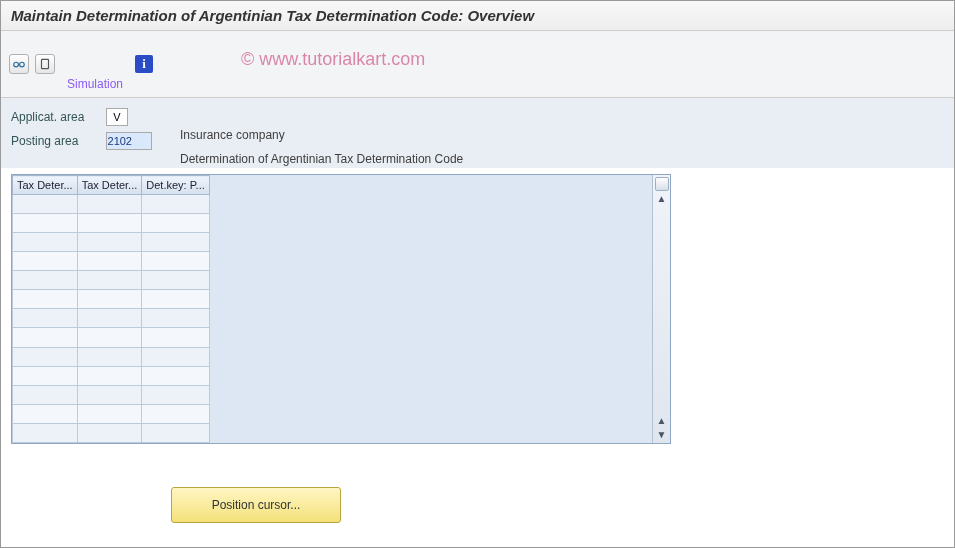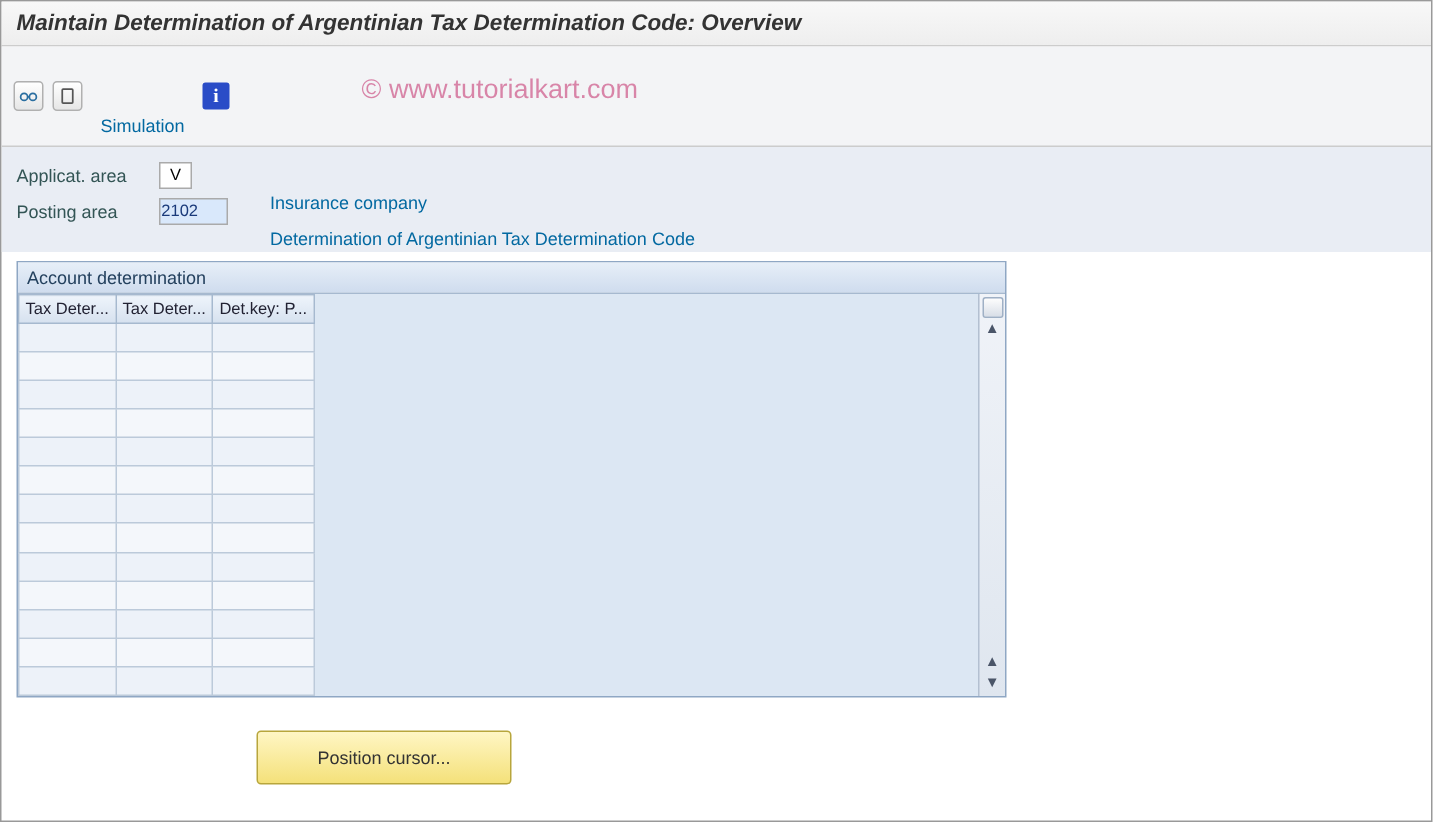--- a/index.html
+++ b/index.html
@@ -1,30 +1,30 @@
 <!DOCTYPE html>
 <html><head>
   <meta charset="utf-8">
   <style>
     * { box-sizing: border-box; margin: 0; padding: 0; }
     body { font-family: Arial, sans-serif; font-size: 12px; background: #fff; width: 955px; height: 548px; border: 1px solid #999; position: relative; overflow: hidden; }
     .title-bar { background: linear-gradient(#f8f8f8,#eee); border-bottom: 1px solid #ccc; padding: 6px 10px; font-weight: bold; font-style: italic; font-size: 15px; color: #333; }
     .toolbar { display: flex; align-items: center; gap: 6px; padding: 4px 8px; background: #f3f4f6; border-bottom: 1px solid #ccc; }
     .tb-btn { width: 20px; height: 20px; display: inline-flex; align-items: center; justify-content: center; border: 1px solid #b0b0b0; background: linear-gradient(#fff,#e6e6e6); border-radius: 3px; cursor: pointer; }
     .tb-btn svg { width: 14px; height: 14px; }
-    .tb-text { font-size: 12px; color: #0369a1; cursor: pointer; padding: 2px 6px; margin-top: 40px; }
+    .tb-text { font-size: 12px; color: #8b5cf6; cursor: pointer; padding: 2px 6px; margin-top: 40px; }
     .tb-info { width: 18px; height: 18px; background: #2a4cc7; color: #fff; font-weight: bold; font-family: serif; font-size: 13px; display: inline-flex; align-items: center; justify-content: center; border-radius: 2px; cursor: pointer; }
     .watermark { position: absolute; top: 48px; left: 240px; font-size: 18px; color: #be185d; opacity: 0.5; pointer-events: none; z-index: 50; }
     .form-area { background: #e9edf4; padding: 8px 10px 14px 10px; }
     .form-row { display: flex; align-items: center; height: 22px; margin-bottom: 2px; }
     .form-label { width: 95px; color: #355; }
     .form-field { border: 1px solid #aaa; background: #fff; height: 18px; font-size: 11px; padding: 0 2px; display: inline-flex; align-items: center; justify-content: flex-end; }
     .field-v { width: 22px; justify-content: center; background: #fff; }
     .field-num { width: 46px; background: #d9e8fb; color: #1a3a7a; justify-content: flex-end; padding-right: 19px; }
-    .form-desc { margin-left: 52px; color: #0369a1; margin-top: 36px; }
+    .form-desc { margin-left: 52px; color: #404040; margin-top: 36px; }
     .panel { margin: 6px 10px 0 10px; width: 660px; border: 1px solid #8fa7c4; }
     .panel-header { background: linear-gradient(#e7eff8,#cfdcee); border-bottom: 1px solid #a6b9cf; padding: 3px 6px; font-size: 12px; color: #24415e; }
     .panel-body { display: flex; background: #dce7f3; height: 268px; position: relative; }
     .grid { border-collapse: collapse; background: #f2f6fb; }
     .grid th { background: linear-gradient(#eef4fb,#d6e1ef); border: 1px solid #a6b9cf; font-weight: normal; font-size: 11px; color: #223; padding: 3px 4px; text-align: left; width: 64px; overflow: hidden; white-space: nowrap; cursor: pointer; }
     .grid td { border: 1px solid #bccada; background: #f4f7fb; height: 17px; width: 64px; }
     .grid tr:nth-child(odd) td { background: #edf2f9; }
     .filler { flex: 1; background: #dce7f3; }
     .vscroll { width: 18px; background: linear-gradient(#f0f3f8,#dfe6ef); border-left: 1px solid #b3c0d1; display: flex; flex-direction: column; align-items: center; justify-content: space-between; padding: 2px 0; }
     .scroll-thumb { width: 14px; height: 14px; background: linear-gradient(#fdfdfd,#d8dee7); border: 1px solid #9fb0c5; border-radius: 2px; cursor: pointer; }
@@ -62,21 +62,20 @@
     <span class="form-desc">Insurance company</span>
   </div>
   <div class="form-row">
     <span class="form-label">Posting area</span>
     <span class="form-field field-num">2102</span>
     <span class="form-desc" style="margin-left:28px">Determination of Argentinian Tax Determination Code</span>
   </div>
 </div>
 
 <div class="panel">
-  <div class="panel-header">Account determination</div>
   <div class="panel-body">
     <table class="grid">
       <thead>
         <tr id="grid-head">
             <th>Tax Deter...</th>
             <th>Tax Deter...</th>
             <th>Det.key: P...</th>
           </tr>
       </thead>
       <tbody id="grid-body">

